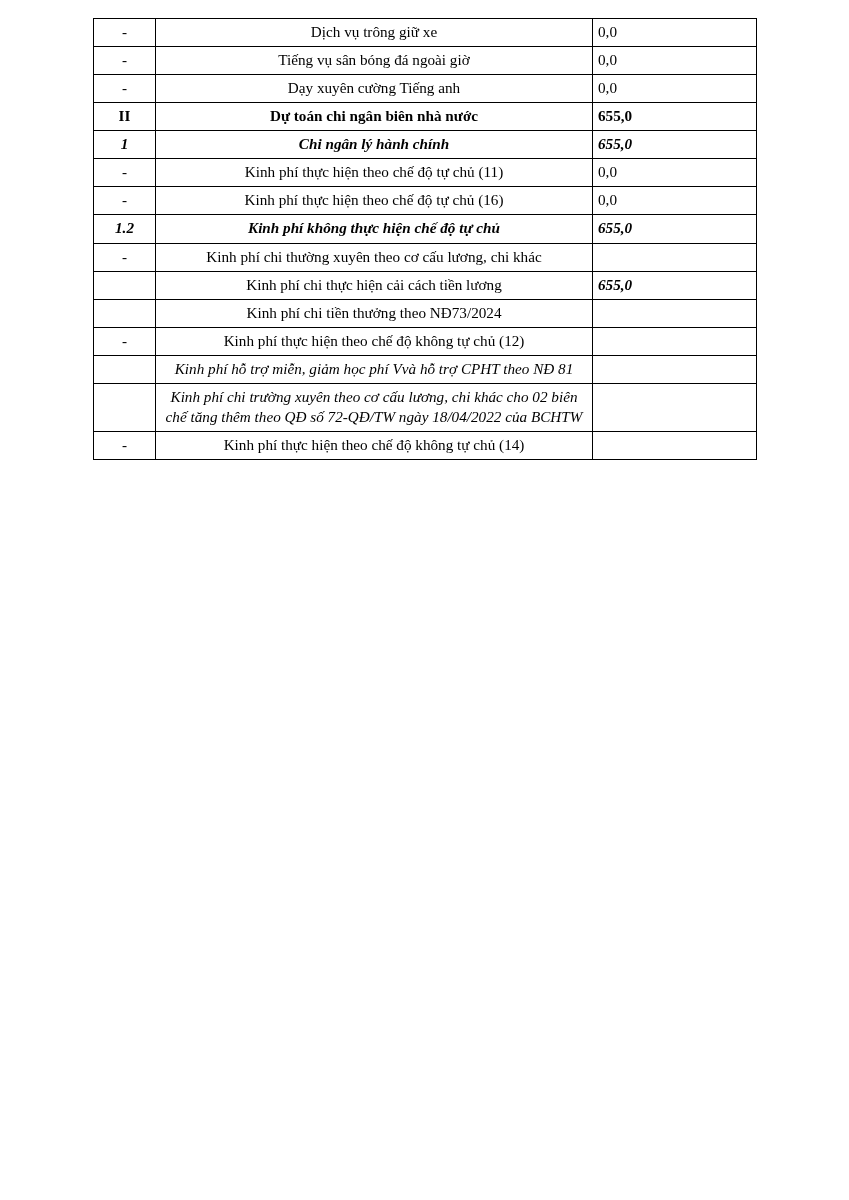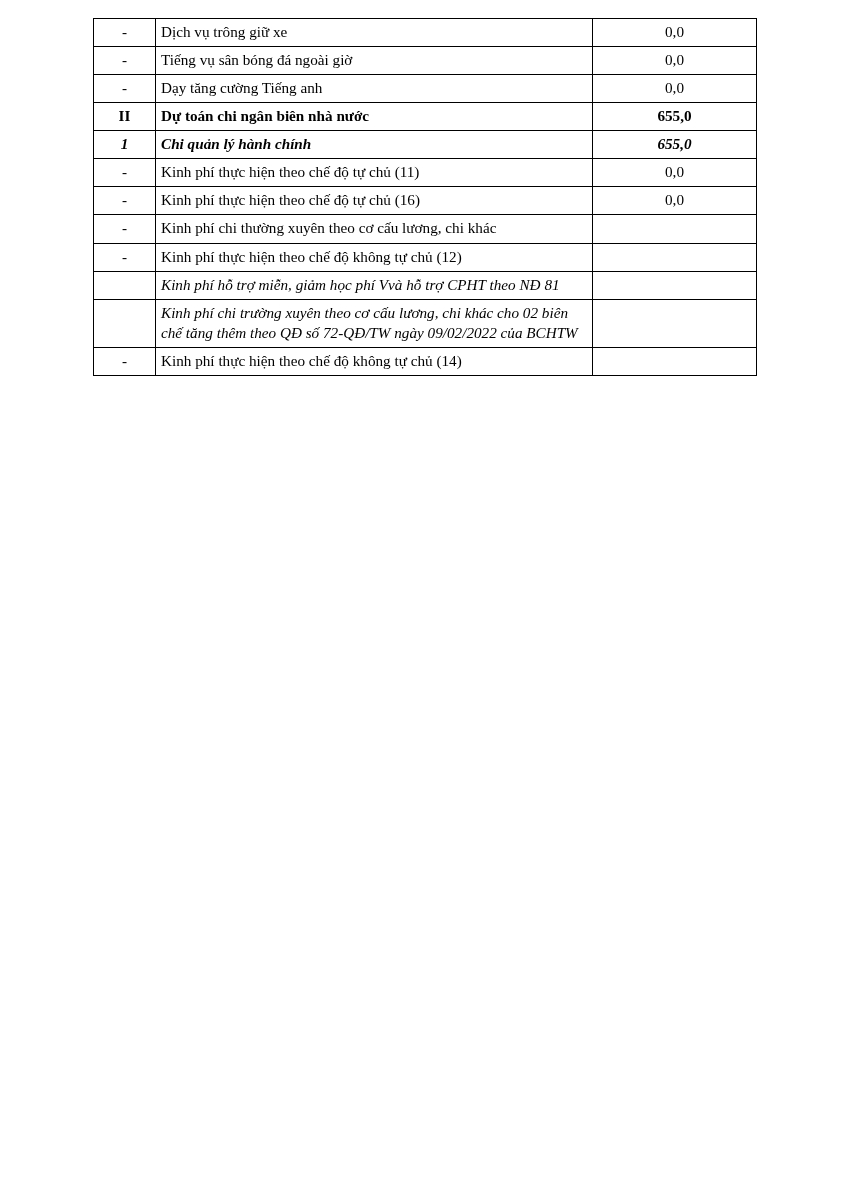--- a/index.html
+++ b/index.html
@@ -37,24 +37,23 @@
   }
   col.c-idx { width: 62px; }
   col.c-desc { width: 437px; }
   col.c-val { width: 164px; }
 
   .cell-idx {
     text-align: center;
     white-space: nowrap;
   }
   .cell-desc {
-    text-align: left;
+    text-align: center;
   }
   .cell-val {
-    text-align: center;
     white-space: nowrap;
   }
   .b { font-weight: bold; }
   .i { font-style: italic; margin-left: 34px; }
   .bi { font-weight: bold; font-style: italic; }
   .tall-2 { min-height: 44px; }
   .tall-3 { min-height: 66px; }
 </style>
 </head>
 <body>
@@ -72,61 +71,76 @@
           <td class="cell-desc ">Dịch vụ trông giữ xe</td>
           <td class="cell-val ">0,0</td>
         </tr>
         <tr>
           <td class="cell-idx ">-</td>
           <td class="cell-desc ">Tiếng vụ sân bóng đá ngoài giờ</td>
           <td class="cell-val ">0,0</td>
         </tr>
         <tr>
           <td class="cell-idx ">-</td>
-          <td class="cell-desc ">Dạy tăng cường Tiếng anh</td>
+          <td class="cell-desc ">Dạy xuyên cường Tiếng anh</td>
           <td class="cell-val ">0,0</td>
         </tr>
         <tr>
           <td class="cell-idx b">II</td>
           <td class="cell-desc b">Dự toán chi ngân biên nhà nước</td>
           <td class="cell-val b">655,0</td>
         </tr>
         <tr>
           <td class="cell-idx bi">1</td>
-          <td class="cell-desc bi">Chi quản lý hành chính</td>
+          <td class="cell-desc bi">Chi ngân lý hành chính</td>
           <td class="cell-val bi">655,0</td>
         </tr>
         <tr>
           <td class="cell-idx ">-</td>
           <td class="cell-desc ">Kinh phí  thực hiện theo chế độ tự chủ (11)</td>
           <td class="cell-val ">0,0</td>
         </tr>
         <tr>
           <td class="cell-idx ">-</td>
           <td class="cell-desc ">Kinh phí  thực hiện theo chế độ tự chủ (16)</td>
           <td class="cell-val ">0,0</td>
         </tr>
         <tr>
+          <td class="cell-idx bi">1.2</td>
+          <td class="cell-desc bi">Kinh phí không thực hiện chế độ tự chủ</td>
+          <td class="cell-val bi">655,0</td>
+        </tr>
+        <tr>
           <td class="cell-idx ">-</td>
           <td class="cell-desc ">Kinh phí chi thường xuyên theo cơ cấu lương, chi khác</td>
+          <td class="cell-val "></td>
+        </tr>
+        <tr>
+          <td class="cell-idx "></td>
+          <td class="cell-desc ">Kinh phí chi thực hiện cải cách tiền lương</td>
+          <td class="cell-val bi">655,0</td>
+        </tr>
+        <tr>
+          <td class="cell-idx "></td>
+          <td class="cell-desc ">Kinh phí chi tiền thưởng theo NĐ73/2024</td>
           <td class="cell-val "></td>
         </tr>
         <tr>
           <td class="cell-idx ">-</td>
           <td class="cell-desc ">Kinh phí  thực hiện theo chế độ không tự chủ (12)</td>
           <td class="cell-val "></td>
         </tr>
         <tr>
           <td class="cell-idx "></td>
           <td class="cell-desc i tall-2">Kinh phí hỗ trợ miễn, giảm học phí Vvà hỗ trợ CPHT theo NĐ 81</td>
           <td class="cell-val "></td>
         </tr>
         <tr>
           <td class="cell-idx "></td>
-          <td class="cell-desc i tall-3">Kinh phí chi trường xuyên theo cơ cấu lương, chi khác cho 02 biên chế tăng thêm theo QĐ số 72-QĐ/TW ngày 09/02/2022 của BCHTW</td>
+          <td class="cell-desc i tall-3">Kinh phí chi trường xuyên theo cơ cấu lương, chi khác cho 02 biên chế tăng thêm theo QĐ số 72-QĐ/TW ngày 18/04/2022 của BCHTW</td>
           <td class="cell-val "></td>
         </tr>
         <tr>
           <td class="cell-idx ">-</td>
           <td class="cell-desc ">Kinh phí  thực hiện theo chế độ không tự chủ (14)</td>
           <td class="cell-val "></td>
         </tr>
       </tbody>
   </table>
 </div>

